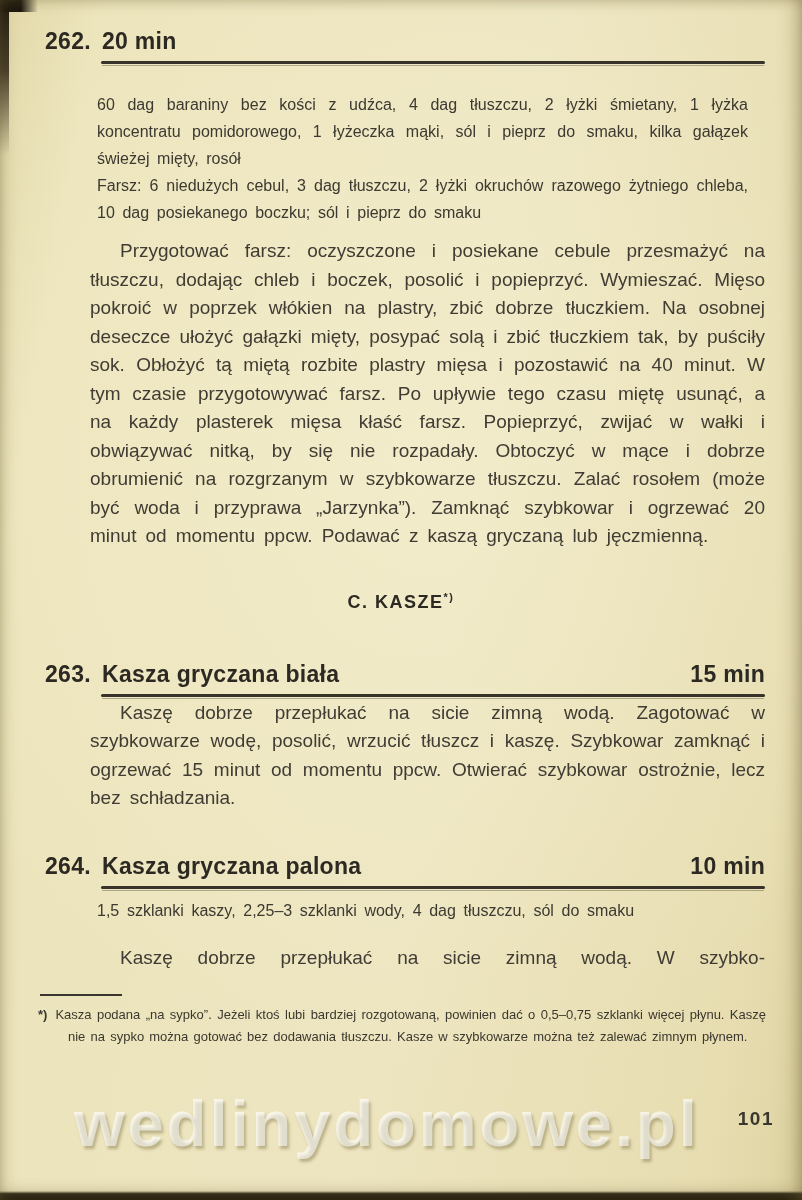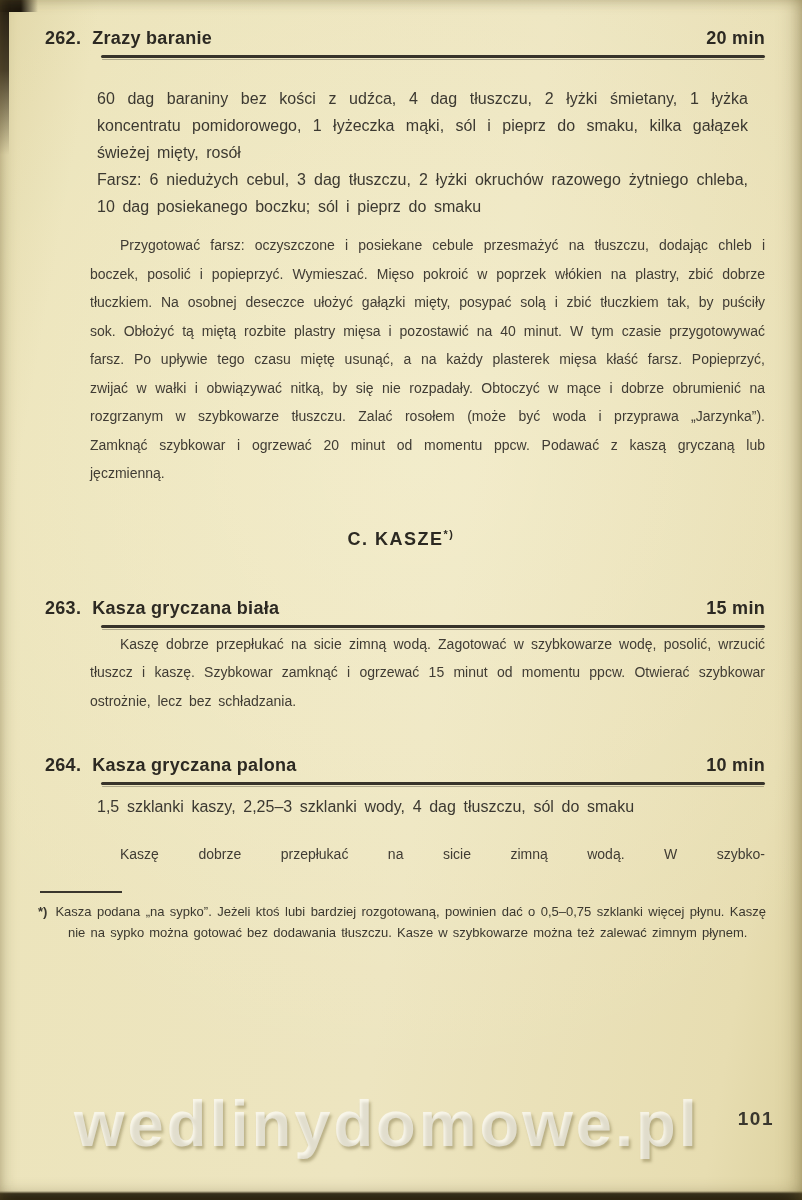--- a/index.html
+++ b/index.html
@@ -31,21 +31,21 @@
                   background:linear-gradient(to right,#1e180f 55%,rgba(30,24,15,0)); }
   .edge-bottom  { position:absolute; left:0; bottom:0; width:802px; height:9px;
                   background:linear-gradient(to top,#0e0a03,#30291a 70%,rgba(48,41,26,0)); }
 
   .content { position:relative; padding-top:28px; color:#3f3b33; }
 
   
   .recipe-header {
     position:relative; margin:0 37px 0 45px;
     display:flex; align-items:baseline;
-    font-weight:bold; font-size:18px; color:#2c2922; letter-spacing:0.3px;
+    font-weight:bold; font-size:23px; color:#2c2922; letter-spacing:0.3px;
   }
   .recipe-number { margin-right:11px; }
   .recipe-title  { flex:1; text-align:left; }
   .recipe-time   { white-space:nowrap; }
   .recipe-rule   {
     position:absolute; left:56px; right:0; bottom:-9px; height:3px;
     background:#37332a; border-radius:2px;
     box-shadow:0 3px 0 -1px rgba(55,51,42,0.35);
   }
   .hdr-263 { margin-top:48px; }
@@ -56,21 +56,21 @@
     margin:36px 54px 0 97px;
     font-size:16px; line-height:27px; color:#3c3931;
     text-align:justify; word-spacing:0.20em;
   }
   .ingredients.single { text-align:left; margin-top:17px; }
   .ingredients p { margin:0; }
 
   
   .instructions {
     margin:11px 37px 0 90px;
-    font-size:14px; line-height:28.5px; color:#403c34;
+    font-size:19px; line-height:28.5px; color:#403c34;
     text-align:justify; text-indent:30px; word-spacing:0.20em;
   }
   .instructions.stretch-last { text-align-last:justify;margin-top:20px; }
 
   
   .section-heading {
     margin-top:40px; text-align:center;
     font-weight:bold; font-size:18px; letter-spacing:1.5px; color:#2c2922;
   }
   .section-heading sup { font-size:60%; }
@@ -101,21 +101,20 @@
 
 <div class="page">
 
   <div class="edge-left-v"></div>
   <div class="edge-top-h"></div>
 
   <div class="content">
 
     <div class="recipe-header">
       <span class="recipe-number">262.</span>
-      <span class="recipe-title">Zrazy baranie</span>
       <span class="recipe-time">20 min</span>
       <span class="recipe-rule"></span>
     </div>
     <div class="ingredients">
       <p>60 dag baraniny bez kości z udźca, 4 dag tłuszczu, 2 łyżki śmietany, 1 łyżka koncentratu pomidorowego, 1 łyżeczka mąki, sól i pieprz do smaku, kilka gałązek świeżej mięty, rosół</p>
       <p>Farsz: 6 niedużych cebul, 3 dag tłuszczu, 2 łyżki okruchów razowego żytniego chleba, 10 dag posiekanego boczku; sól i pieprz do smaku</p>
     </div>
     <p class="instructions">Przygotować farsz: oczyszczone i posiekane cebule przesmażyć na tłuszczu, dodając chleb i boczek, posolić i popieprzyć. Wymieszać. Mięso pokroić w poprzek włókien na plastry, zbić dobrze tłuczkiem. Na osobnej deseczce ułożyć gałązki mięty, posypać solą i zbić tłuczkiem tak, by puściły sok. Obłożyć tą miętą rozbite plastry mięsa i pozostawić na 40 minut. W tym czasie przygotowywać farsz. Po upływie tego czasu miętę usunąć, a na każdy plasterek mięsa kłaść farsz. Popieprzyć, zwijać w wałki i obwiązywać nitką, by się nie rozpadały. Obtoczyć w mące i dobrze obrumienić na rozgrzanym w szybkowarze tłuszczu. Zalać rosołem (może być woda i przyprawa „Jarzynka”). Zamknąć szybkowar i ogrzewać 20 minut od momentu ppcw. Podawać z kaszą gryczaną lub jęczmienną.</p>
 
     <div class="section-heading">

